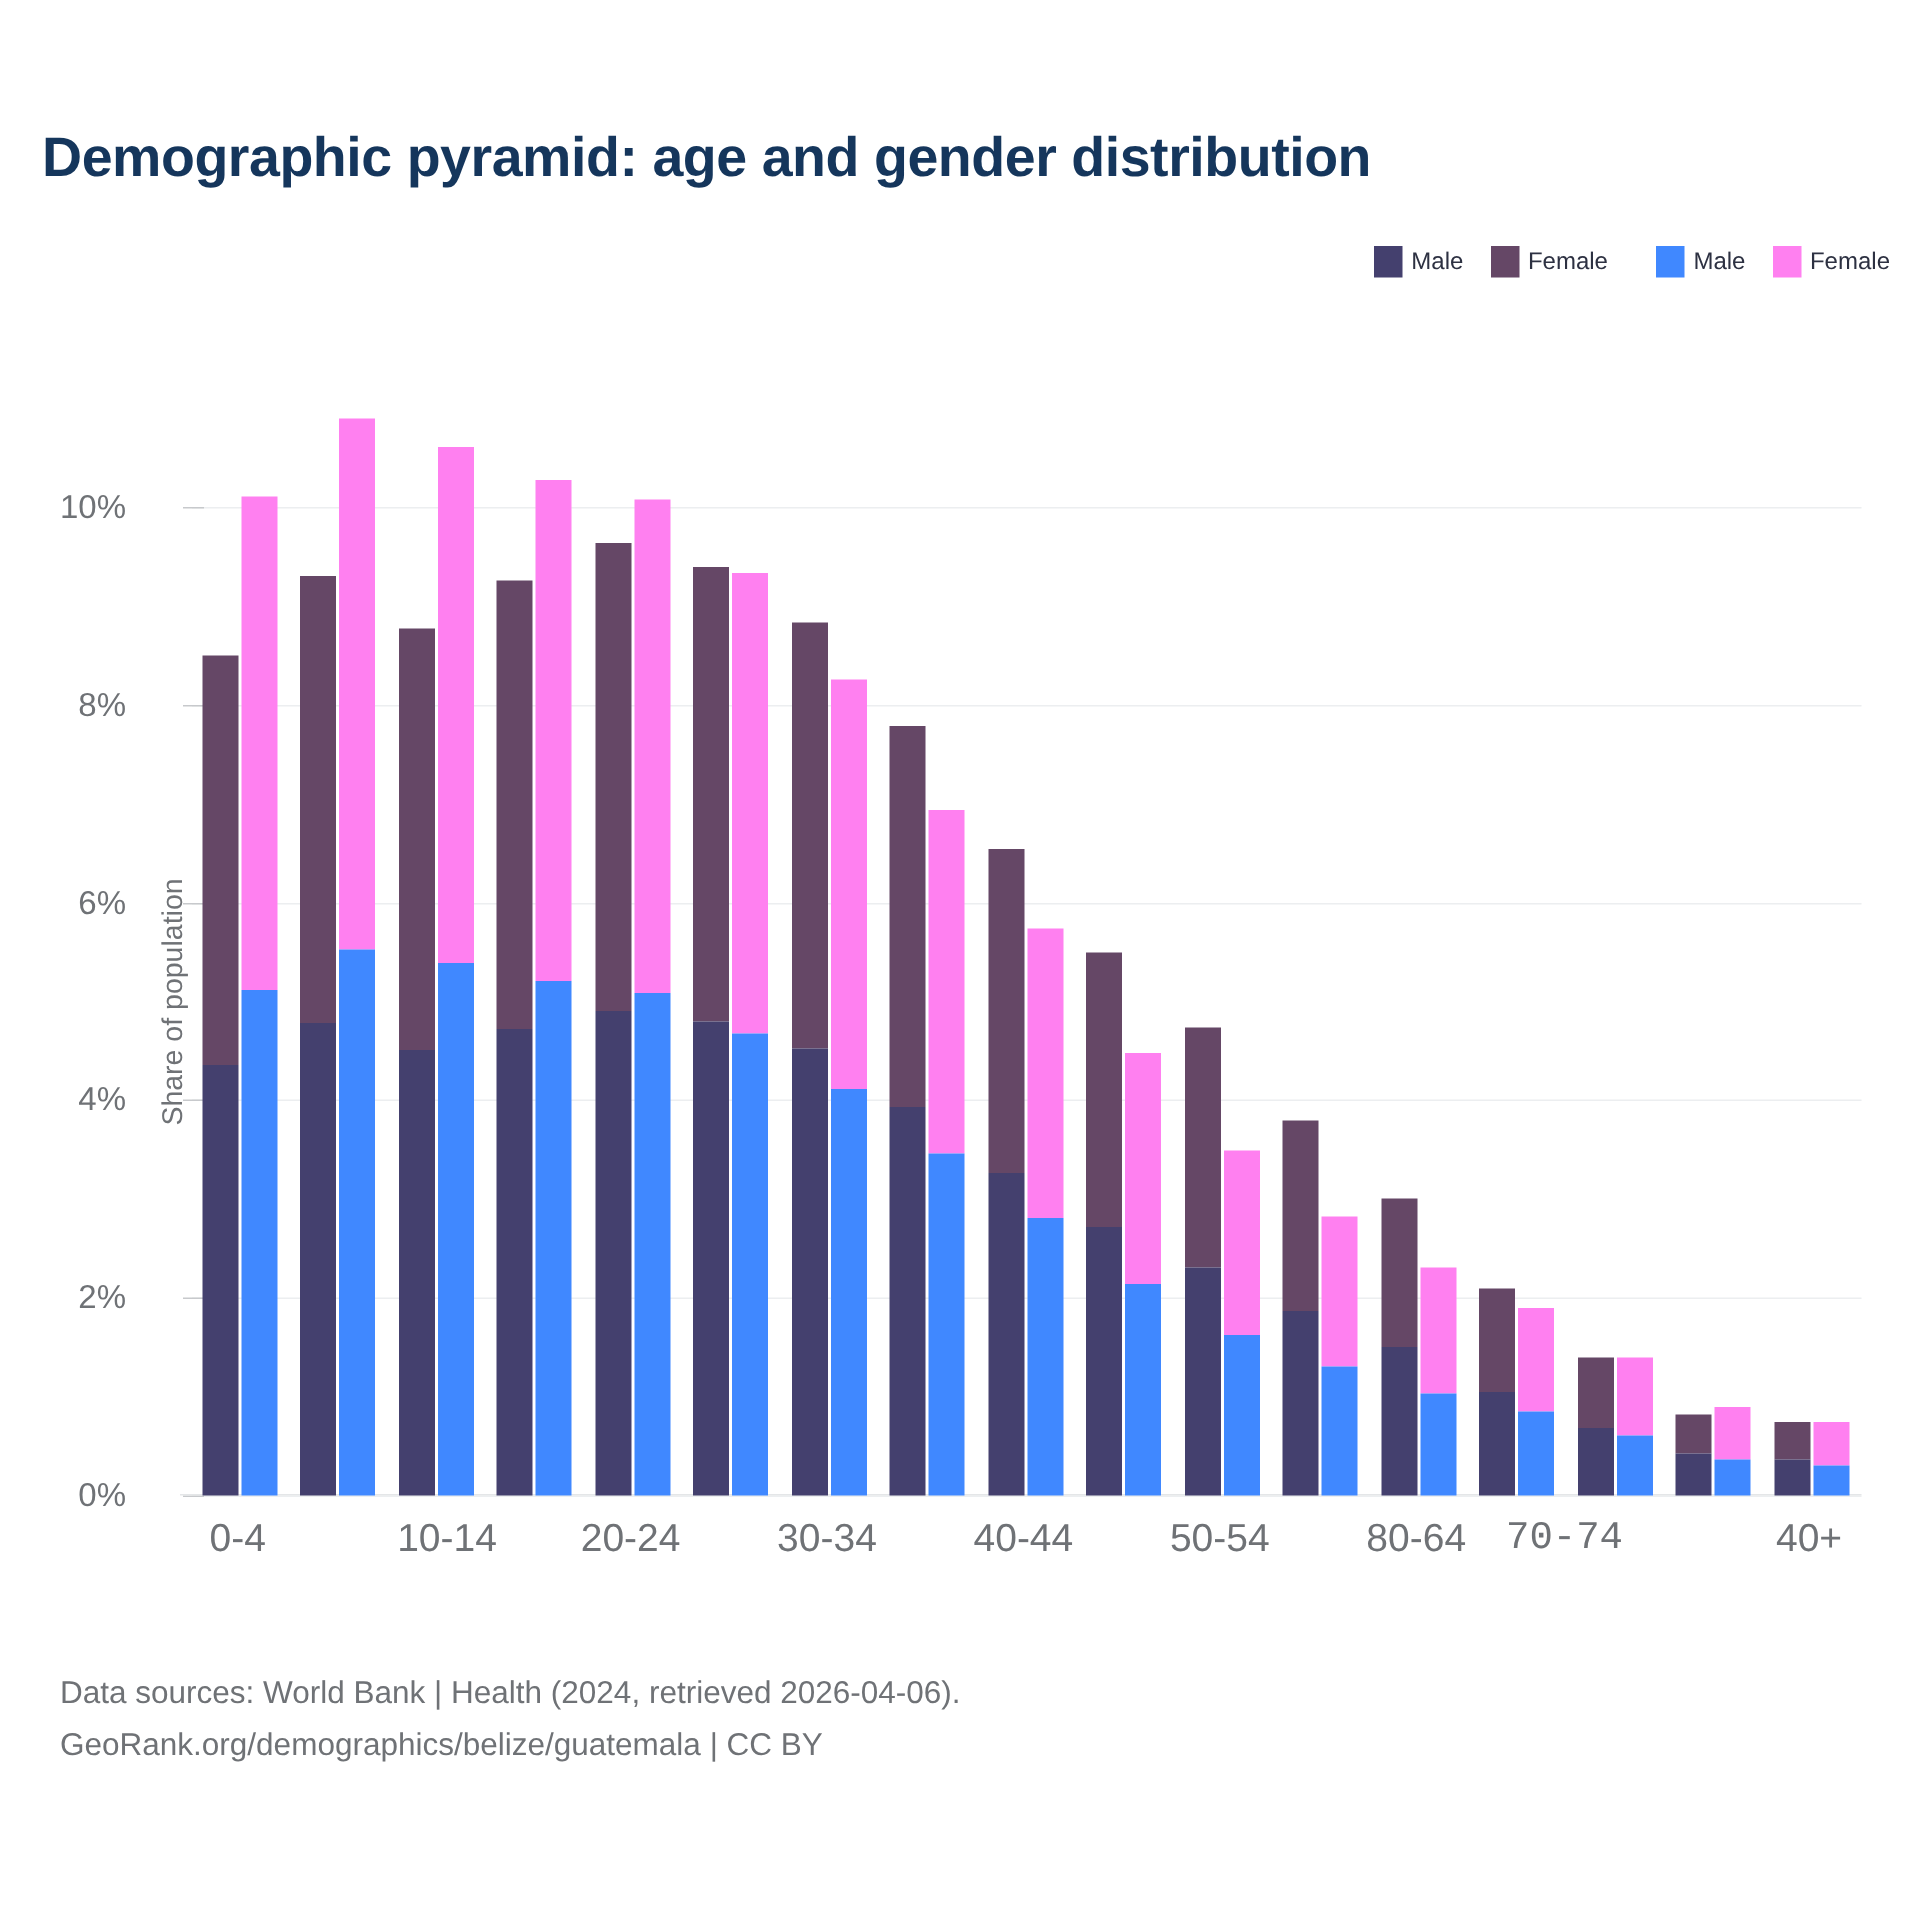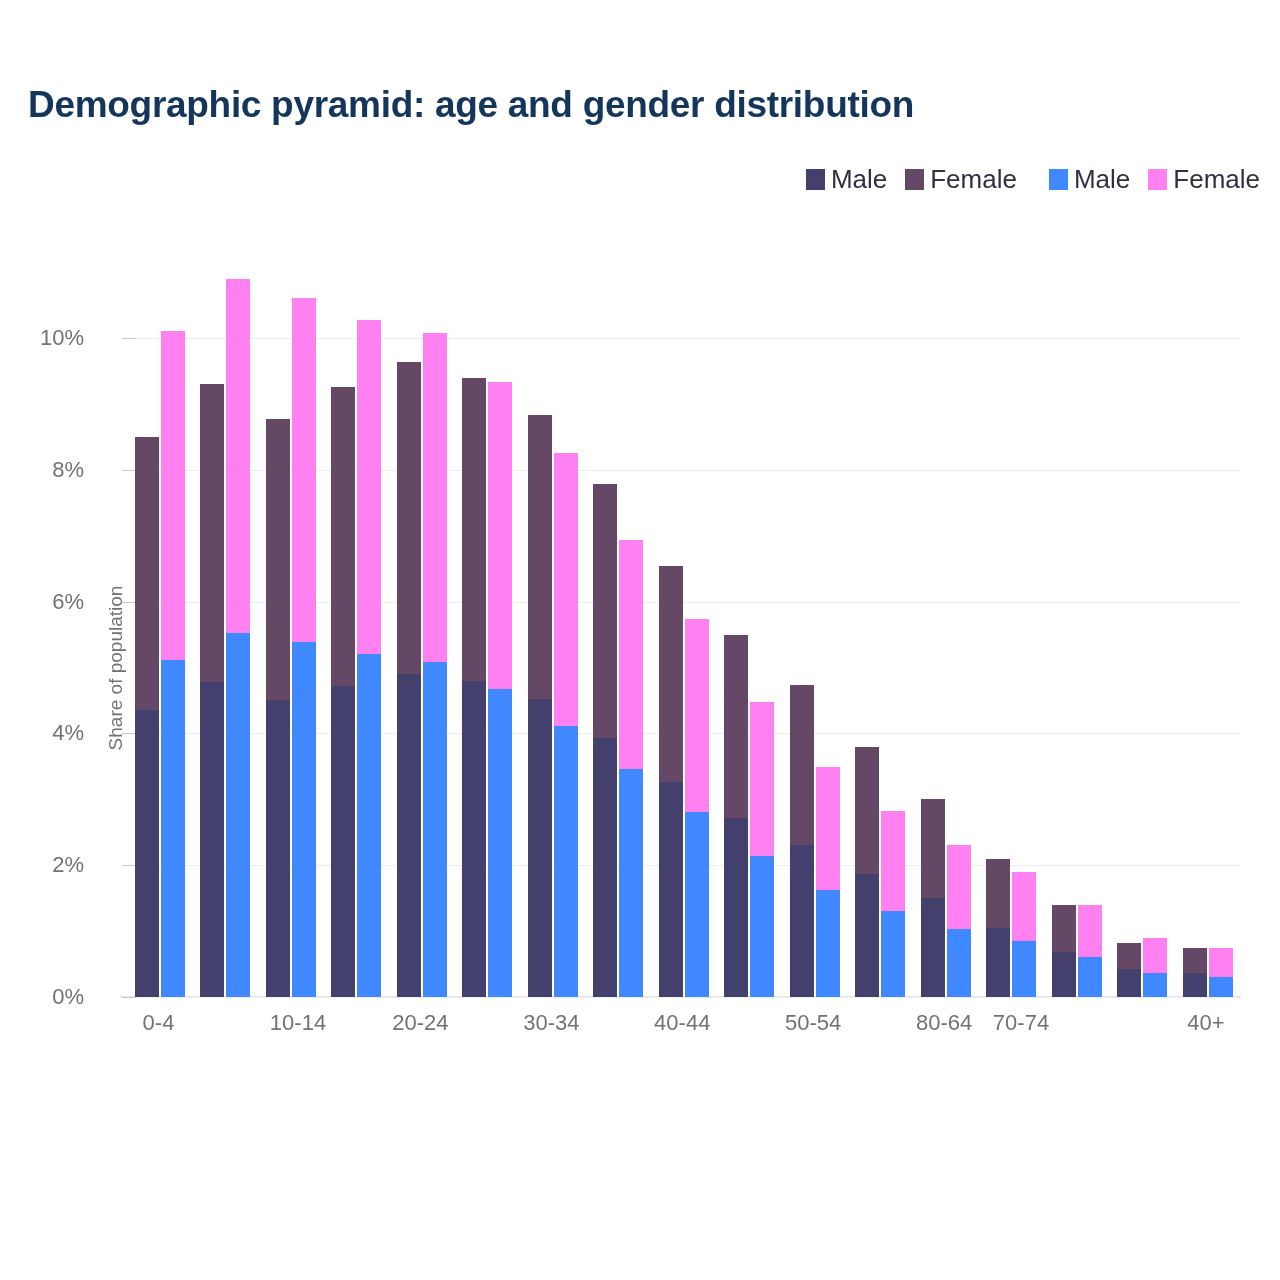--- a/index.html
+++ b/index.html
@@ -54,21 +54,21 @@
     display: flex;
     align-items: center;
     white-space: nowrap;
   }
   .legend-swatch {
     width: 19px; height: 21px;
     margin-right: 6px;
     display: inline-block;
   }
   .legend-label {
-    font-size: 26px;
+    font-size: 16px;
     color: #2d3142;
   }
   .li-gap-small { margin-left: 18px; text-align: right; }
   .li-gap-big   { margin-left: 32px; }
 
   
   #plot-area {
     position: absolute;
     left: 128px; top: 338px;
     width: 1113px; height: 659px;
@@ -123,21 +123,21 @@
     display: flex;
     flex-direction: column;
     justify-content: flex-end;
   }
   .bar.left  { left: 5px; }
   .bar.right { left: 31px; }
   .seg { width: 100%; }
   .xtick-label {
     position: absolute;
     top: 672px;
-    font-size: 22px;
+    font-size: 26px;
     color: #6f7276;
     white-space: nowrap;
     transform: translateX(-50%);
   }
   
   #footer {
     position: absolute;
     left: 40px; top: 1112px;
     font-size: 21px;
     color: #6f7276;
@@ -371,19 +371,23 @@
         </div>
       </div>
     <div id="xtick-layer">
         <div class="xtick-label" style="left: 30.5px;">0-4</div>
         <div class="xtick-label" style="left: 170px;">10-14</div>
         <div class="xtick-label" style="left: 292.382px;">20-24</div>
         <div class="xtick-label" style="left: 423.324px;">30-34</div>
         <div class="xtick-label" style="left: 554.265px;">40-44</div>
         <div class="xtick-label" style="left: 685.206px;">50-54</div>
         <div class="xtick-label" style="left: 816.147px;">80-64</div>
-        <div class="xtick-label" style="left: 893px;">70-74</div>
+        <div class="xtick-label" style="left: 915px; font-family: Liberation Mono, monospace;">70-74</div>
         <div class="xtick-label" style="left: 1078.03px;">40+</div>
       </div>
   </div>
 
+  <div id="footer">
+    <div>Data sources: World Bank | Health (2024, retrieved 2026-04-06).</div>
+    <div>GeoRank.org/demographics/belize/guatemala | CC BY</div>
+  </div>
 
 </div>
 
 </body></html>

